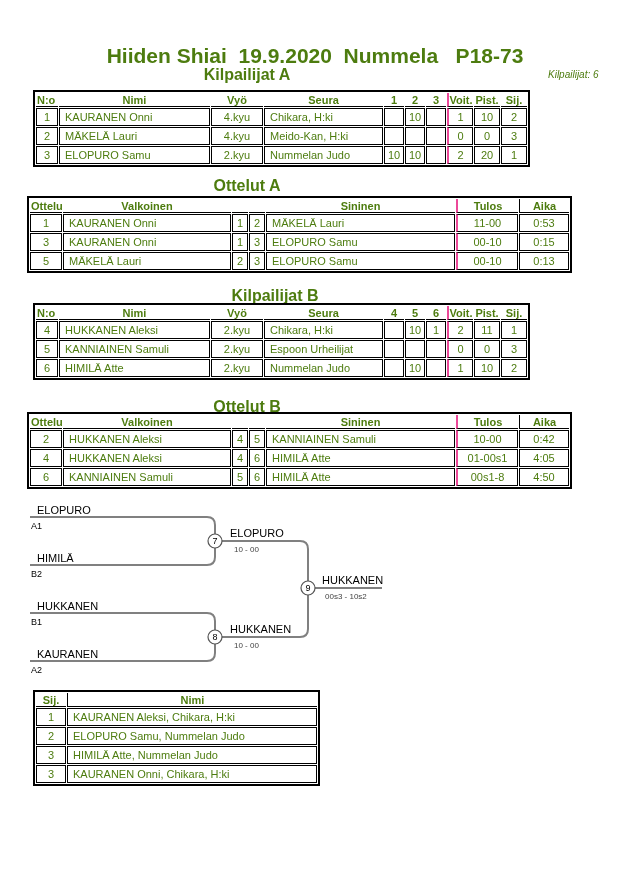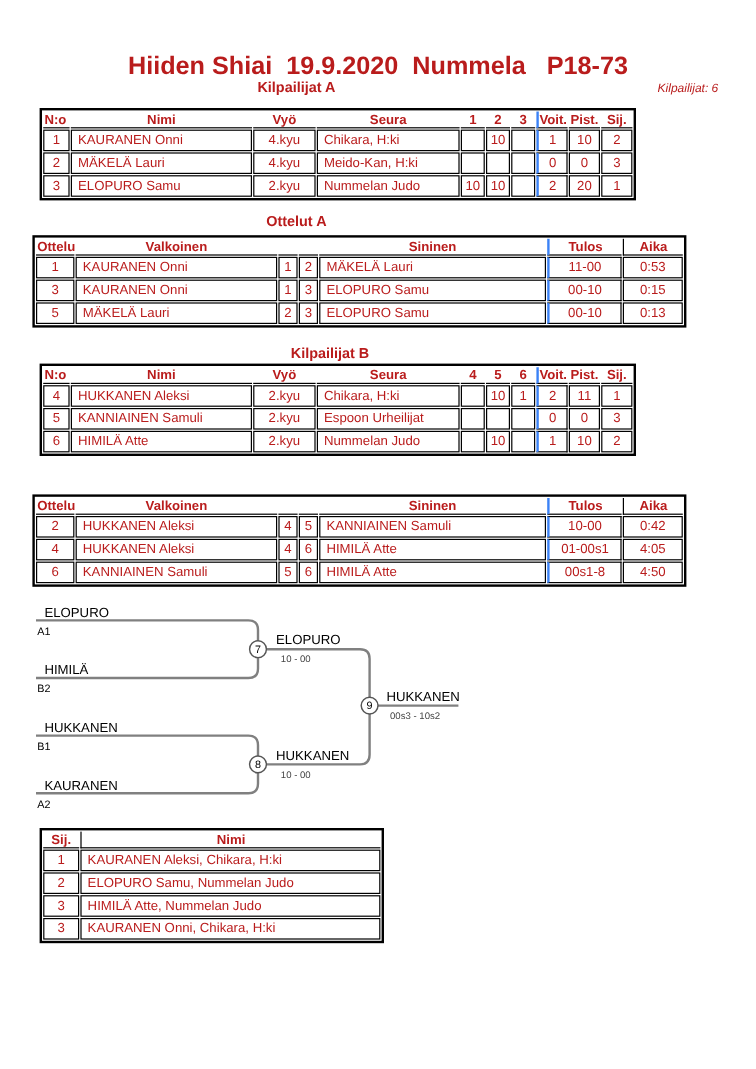--- a/index.html
+++ b/index.html
@@ -1,31 +1,31 @@
 <!DOCTYPE html>
 <html><head>
 <meta charset="utf-8">
 <style>
   html,body{margin:0;padding:0;background:#fff;}
   #page{position:relative;width:630px;height:891px;background:#ffffff;
-        font-family:"Liberation Sans",sans-serif;color:#b91c1c;overflow:hidden;}
+        font-family:"Liberation Sans",sans-serif;color:#4d7c0f;overflow:hidden;}
   .title{position:absolute;top:44px;left:0;width:630px;text-align:center;
          font-size:21px;font-weight:bold;white-space:pre;}
   .sec-h{position:absolute;left:0;width:494px;text-align:center;
-         font-size:12px;font-weight:bold;}
+         font-size:16px;font-weight:bold;}
   .count{position:absolute;top:69px;left:548px;font-size:10px;font-style:italic;}
   table{position:absolute;border:2px solid #000;border-collapse:separate;
         border-spacing:1px;table-layout:fixed;font-size:11px;background:#fff;}
   td{border:1px solid #000;overflow:hidden;white-space:nowrap;padding:0;}
   th{border:none;border-bottom:1px solid #000;font-size:11px;font-weight:bold;
      white-space:nowrap;padding:0;overflow:visible;}
   tr.h{height:14px;} tr.d{height:18px;}
   .cc{text-align:center;} .cl{text-align:left;padding-left:5px;}
   .thl{text-align:left;padding-left:1px;}
-  .b2{border-left:2px solid #3b82f6;} .b1h{border-left:1px solid #000;}
+  .b2{border-left:2px solid #ec4899;} .b1h{border-left:1px solid #000;}
   svg{position:absolute;top:0;left:0;}
   .bname{font-size:11px;fill:#000;} .bseed{font-size:9px;fill:#000;}
   .bscore{font-size:8px;fill:#444;} .bnum{font-size:9px;fill:#000;}
   .bline{stroke:#808080;stroke-width:2;fill:none;}
   .bcircle{fill:#fff;stroke:#555;stroke-width:1.2;}
 </style>
 </head>
 <body>
 
 <div id="page">
@@ -211,20 +211,21 @@
       <td class="cc"></td>
       <td class="cc">10</td>
       <td class="cc"></td>
       <td class="cc b2">1</td>
       <td class="cc">10</td>
       <td class="cc">2</td>
     </tr>
   </tbody>
     </table>
 
+  <div class="sec-h" style="top:398px;">Ottelut B</div>
 
   <table style="top:412px;left:27px;width:533px;">
     <colgroup>
         <col style="width:32px">
         <col style="width:168px">
         <col style="width:16px">
         <col style="width:16px">
         <col style="width:189px">
         <col style="width:62px">
         <col style="width:50px">

